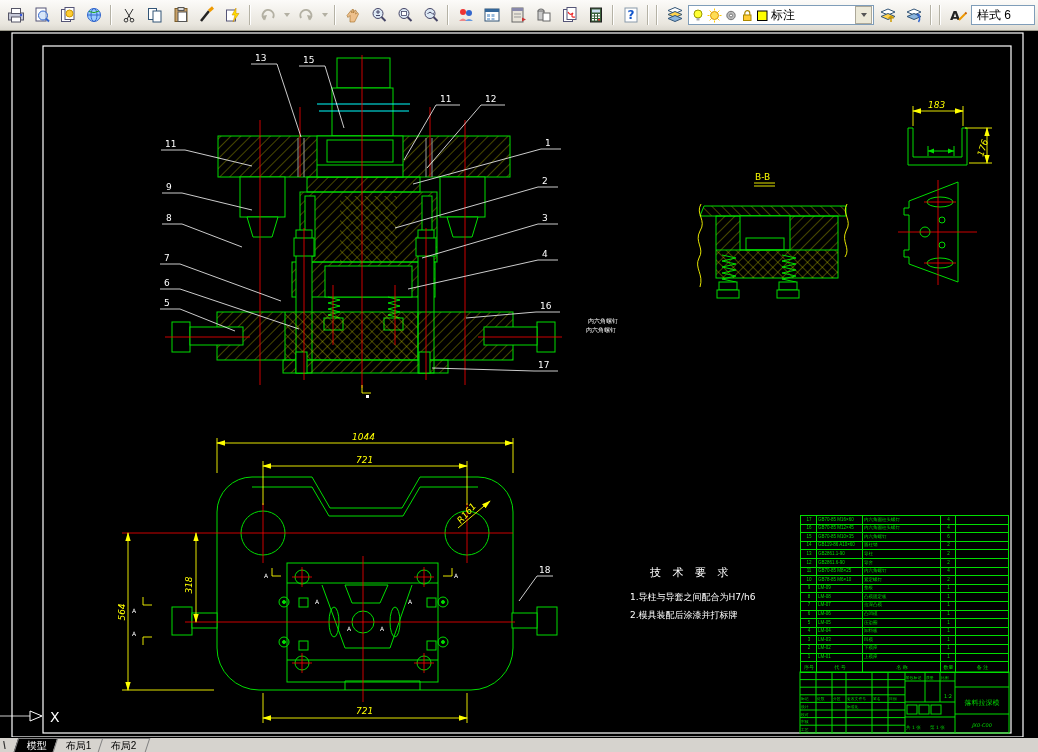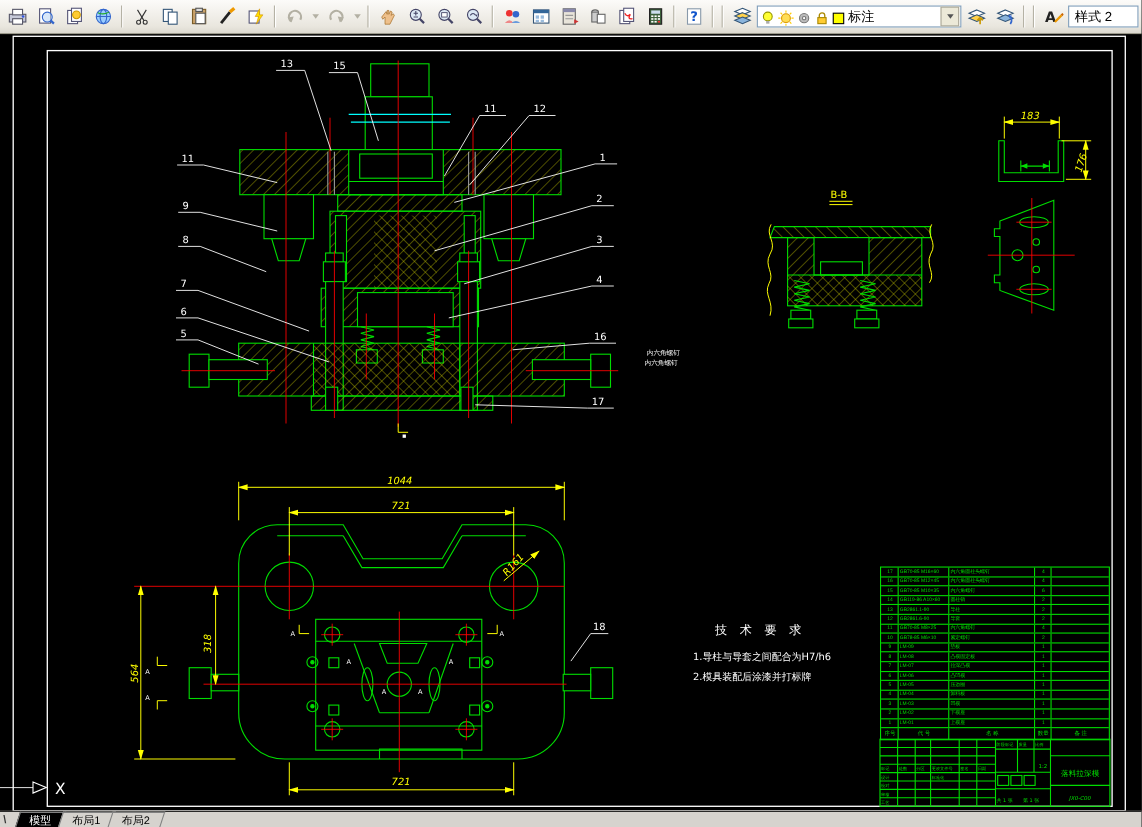--- a/index.html
+++ b/index.html
@@ -7,21 +7,21 @@
        font-family:"Liberation Sans","DejaVu Sans",sans-serif;}
   
   .toolbar{position:absolute;top:0;left:0;right:0;height:30px;
     background:linear-gradient(#fcfbf9,#e9e6de 80%,#dcd9d0);
     border-bottom:1px solid #9c9a8c;display:flex;align-items:center;padding:0 3px;gap:1px;z-index:5;}
   .tb{width:23px;height:22px;flex:none;display:flex;align-items:center;justify-content:center;border:1px solid transparent;}
   .tbn{width:11px;height:22px;flex:none;display:flex;align-items:center;justify-content:center;}
   .caret{width:0;height:0;border-left:3px solid transparent;border-right:3px solid transparent;border-top:4px solid #b3b0a3;}
   .caret.dark{border-top-color:#555;}
   .sep{width:0;height:20px;border-left:1px solid #b5b2a5;border-right:1px solid #ffffff;margin:0 3px;flex:none;}
-  .combo{height:20px;background:#fff;border:1px solid #7f9db9;display:flex;align-items:flex-end;font-size:12px;color:#000;flex:none;box-sizing:border-box;}
+  .combo{height:20px;background:#fff;border:1px solid #7f9db9;display:flex;align-items:center;font-size:12px;color:#000;flex:none;box-sizing:border-box;}
   .layer-combo{width:186px;gap:2px;padding:0 1px 0 2px;}
   .combo .arrowbtn{margin-left:auto;width:15px;height:16px;background:#ece9d8;border:1px solid #aca899;display:flex;align-items:center;justify-content:center;flex:none;}
   .style-combo{flex:1;min-width:0;padding:0 5px;}
   
   .tabbar{position:absolute;left:0;right:0;bottom:0;height:14px;background:#d6d3ce;border-top:1px solid #000;
     display:flex;align-items:stretch;font-size:10px;color:#000;z-index:5;}
   .tabnav{width:16px;display:flex;align-items:center;padding-left:3px;color:#333;font-weight:bold;}
   .tab{position:relative;padding:0 10px;display:flex;align-items:center;transform:skewX(-18deg);
     border:1px solid #808080;border-bottom:none;margin-left:-3px;background:#d6d3ce;}
   .tab>span{transform:skewX(18deg);white-space:nowrap;}
@@ -305,21 +305,21 @@
     <span class="sep"></span>
     <span class="sep"></span>
     <span class="tb">
         <svg width="18" height="18">
           <text x="6" y="14" font-size="13" font-weight="bold" fill="#222" text-anchor="middle" font-family="DejaVu Sans">A</text>
           <path d="M10,14 L16,8" stroke="#e90" stroke-width="2"></path>
           <path d="M16,8 l1.5,-1.5" stroke="#c60" stroke-width="2"></path>
         </svg>
       </span>
     <div class="combo style-combo">
-      <span>样式 2</span>
+      <span>样式 6</span>
     </div>
   </div>
 
   <svg class="cad" width="1038" height="752" viewBox="0 0 1038 752">
     <defs>
       <pattern id="h1" width="7" height="7" patternUnits="userSpaceOnUse" patternTransform="rotate(45)">
         <line x1="0" y1="0" x2="0" y2="7" stroke="#c8c800" stroke-width="0.7"></line>
       </pattern>
       <pattern id="h3" width="7" height="7" patternUnits="userSpaceOnUse" patternTransform="rotate(-45)">
         <line x1="0" y1="0" x2="0" y2="7" stroke="#c8c800" stroke-width="0.7"></line>

